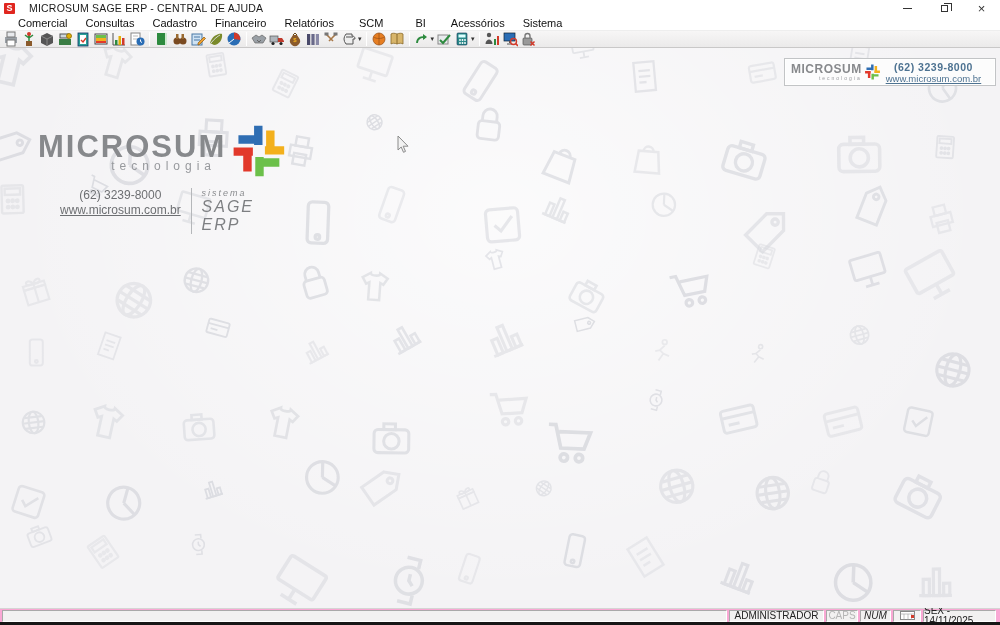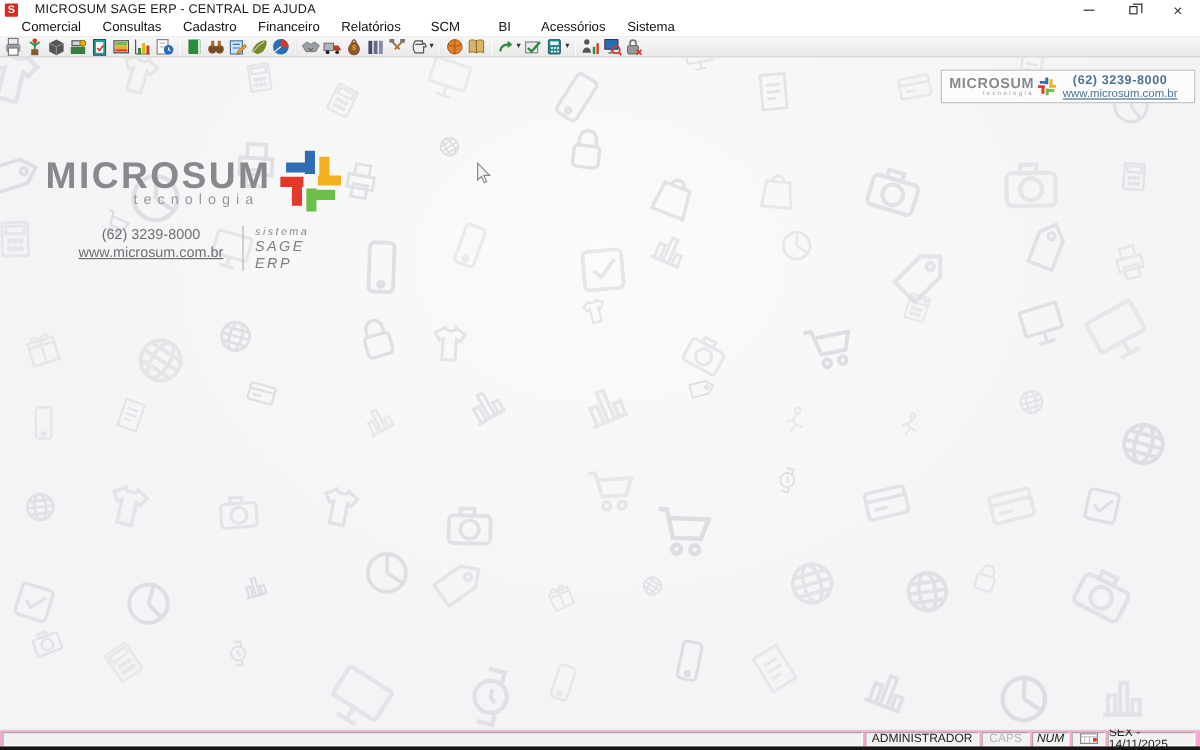--- a/index.html
+++ b/index.html
@@ -47,21 +47,21 @@
   .wordmark { font-size:31px; font-weight:bold; color:#87898c; letter-spacing:2px; line-height:30px; margin-top:12px; }
   .cross-big { margin-left:4px; }
   .tagline { font-size:12px; color:#97999d; letter-spacing:5px; text-align:right; width:178px; margin-top:-3px; }
   .contact-row { display:flex; margin-top:6px; margin-left:22px; }
   .contact-left { width:135px; text-align:center; }
   .phone { font-size:12px; color:#6d6f72; }
   .site { font-size:12px; color:#6d6f72; text-decoration:underline; margin-top:1px; }
   .contact-sep { width:1px; background:#b5b7ba; margin:0 10px; }
   .sys-block { padding-top:0; }
   .sys-label { font-size:9px; font-style:italic; color:#8a8c8f; letter-spacing:2px; }
-  .sys-name { font-size:12px; font-style:italic; color:#7d7f82; letter-spacing:2px; }
+  .sys-name { font-size:16px; font-style:italic; color:#7d7f82; letter-spacing:2px; }
 
   
   .brand-box { position:absolute; right:4px; top:10px; width:212px; height:28px;
                background:rgba(253,253,253,.9); border:1px solid #c2c4c6; box-shadow:inset 0 0 0 1px #fff;
                display:flex; align-items:center; padding:2px 6px; }
   .bb-word { font-size:12px; font-weight:bold; color:#87898c; letter-spacing:.5px; line-height:12px; }
   .bb-tag { font-size:5px; color:#9a9ca0; letter-spacing:2px; text-align:right; }
   .bb-cross { margin:0 5px 0 2px; }
   .bb-right { display:flex; flex-direction:column; align-items:center; }
   .bb-phone { font-size:10.5px; font-weight:bold; color:#4d7291; letter-spacing:.5px; }
@@ -70,21 +70,21 @@
   
   .cursor { position:absolute; left:397px; top:87px; pointer-events:none; }
 
   
   .statusbar { height:14px; background:#f9a8d4; border-top:1px solid #d5d4d4; display:flex;
                align-items:center; font-size:10px; color:#222; padding:1px 0 1px 2px; flex:0 0 auto; }
   .spanel { height:12px; border:1px solid; border-color:#a9a9a9 #fff #fff #a9a9a9; background:#f2f1f1;
             display:flex; align-items:center; justify-content:center; margin-right:2px; line-height:10px; }
   .sp-main { flex:1 1 auto; }
   .sp-user { width:95px; }
-  .sp-caps { width:40px; color:#b5b5b5; }
+  .sp-caps { width:32px; color:#b5b5b5; }
   .sp-num { width:31px;font-style:italic; }
   .sp-cal { width:28px; }
   .sp-date { width:73px; margin-right:4px; }
   .bottom-strip { height:3px; background:#161616; flex:0 0 auto; }
 </style>
 <title>MICROSUM SAGE ERP - CENTRAL DE AJUDA</title></head>
 <body>
 
 <div class="window">
 

